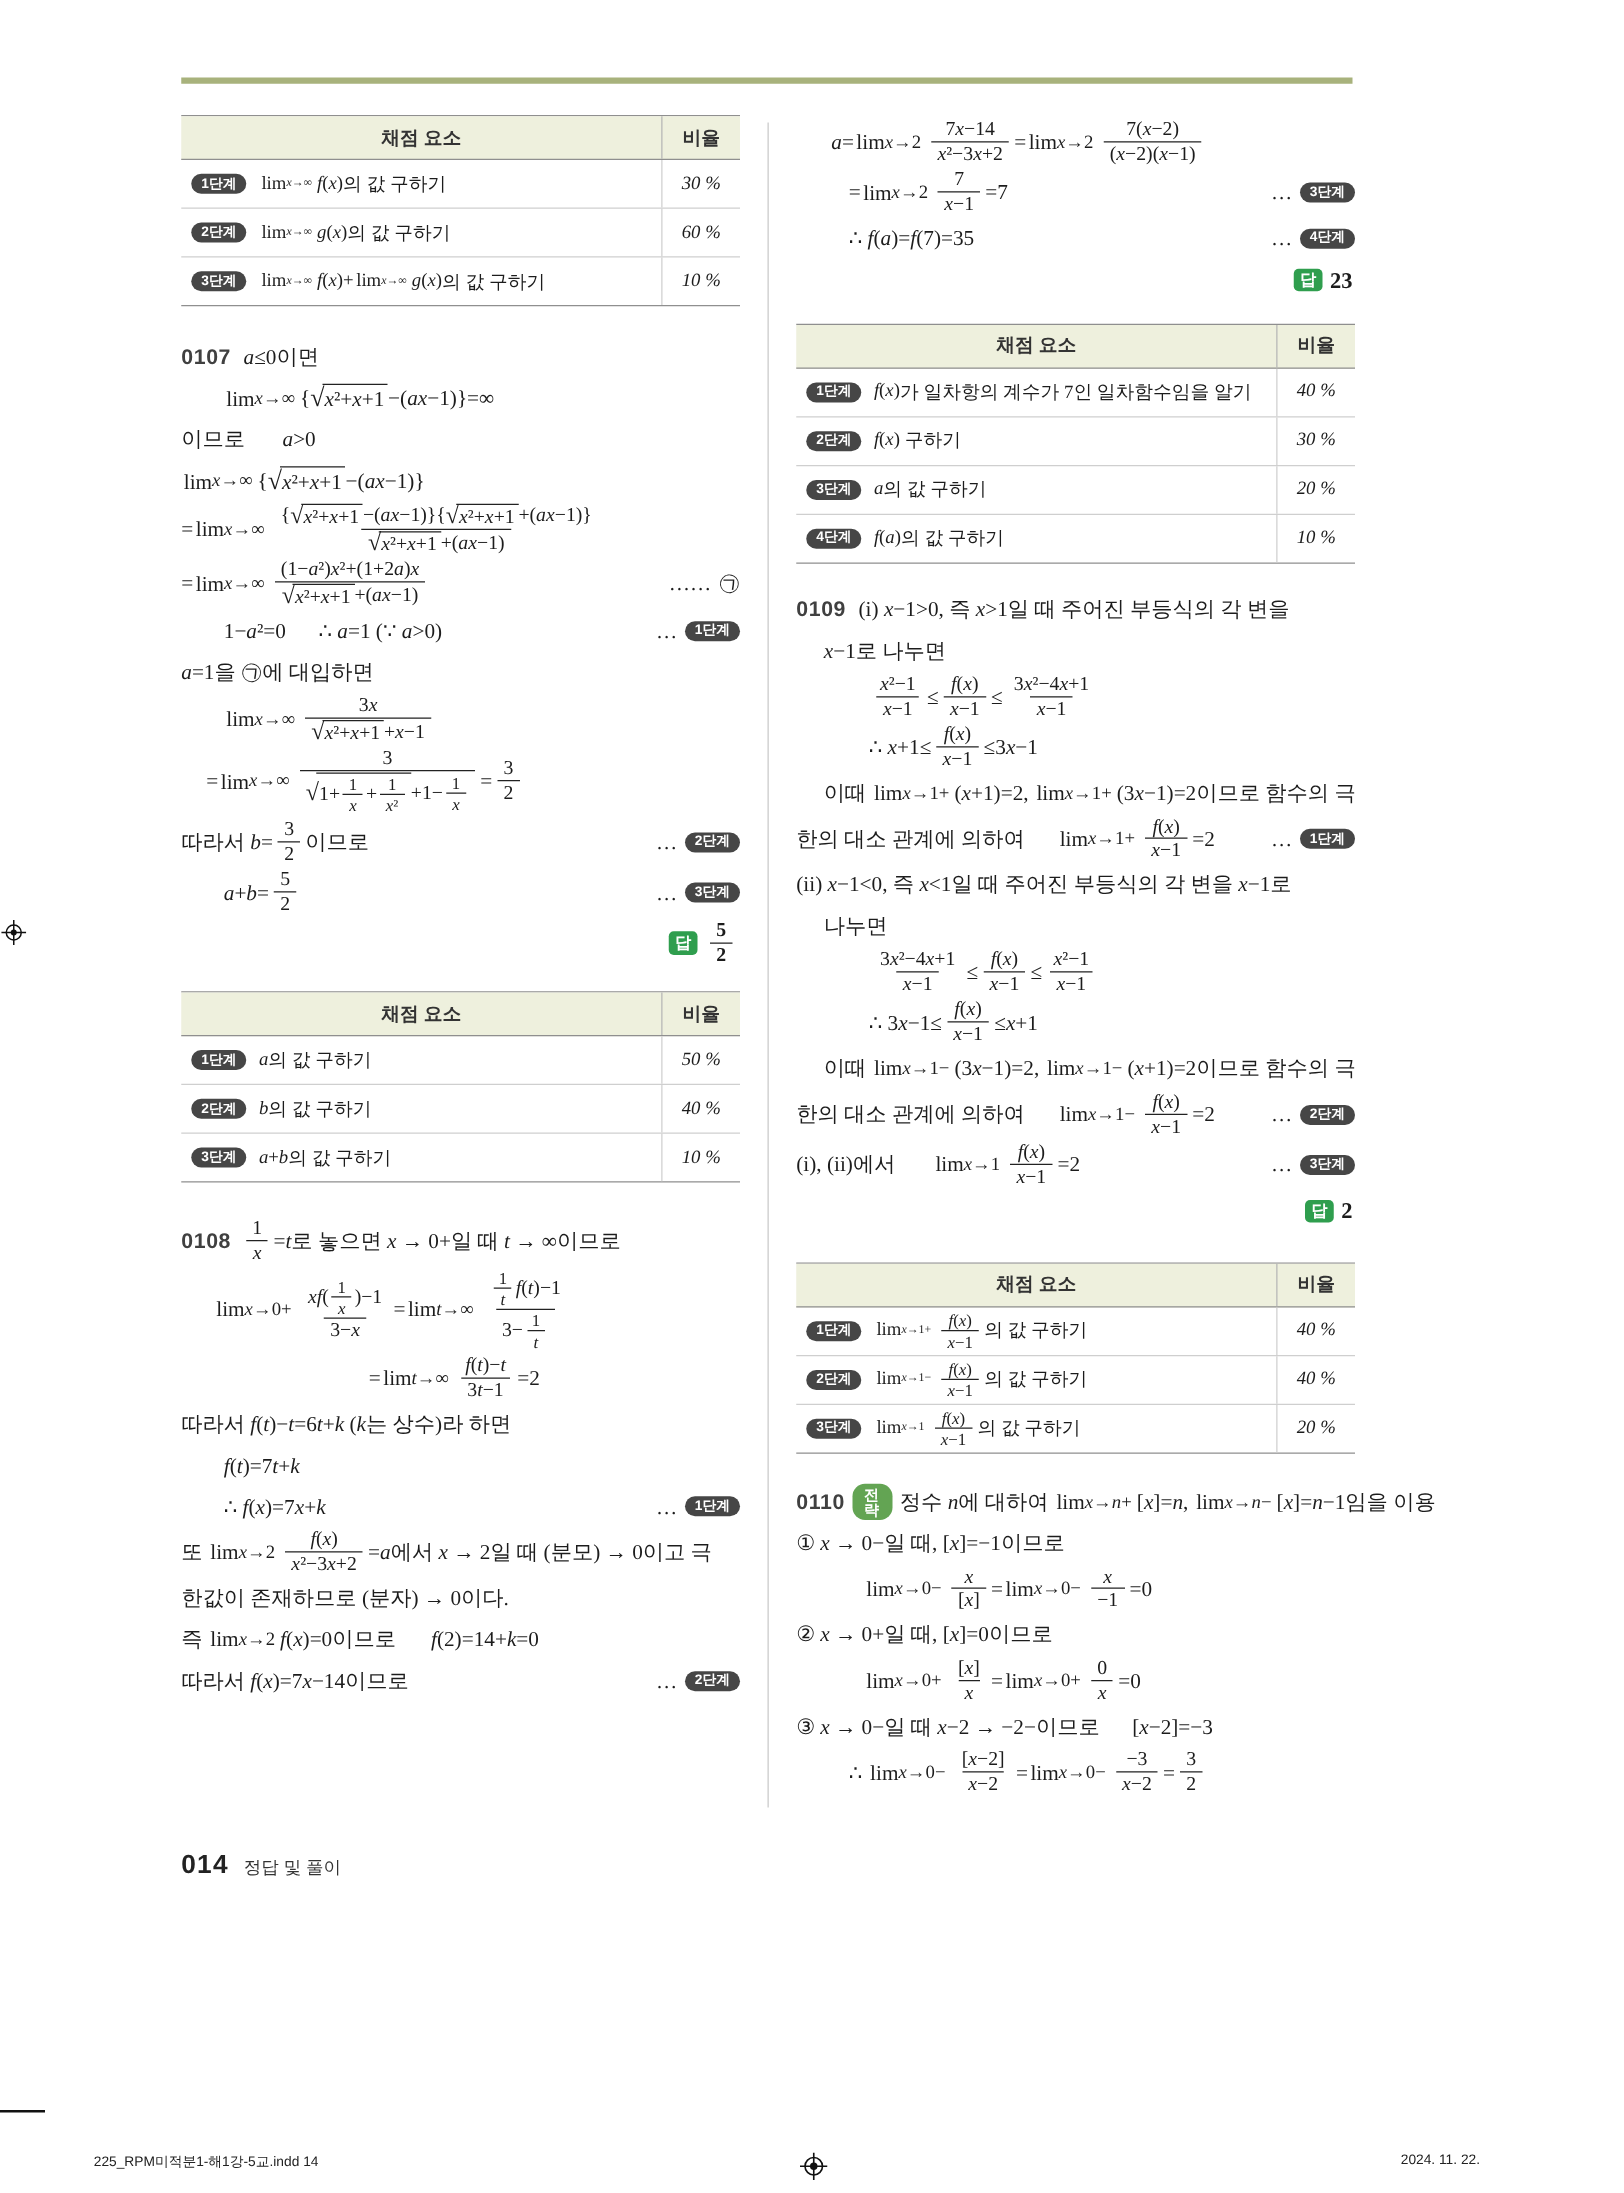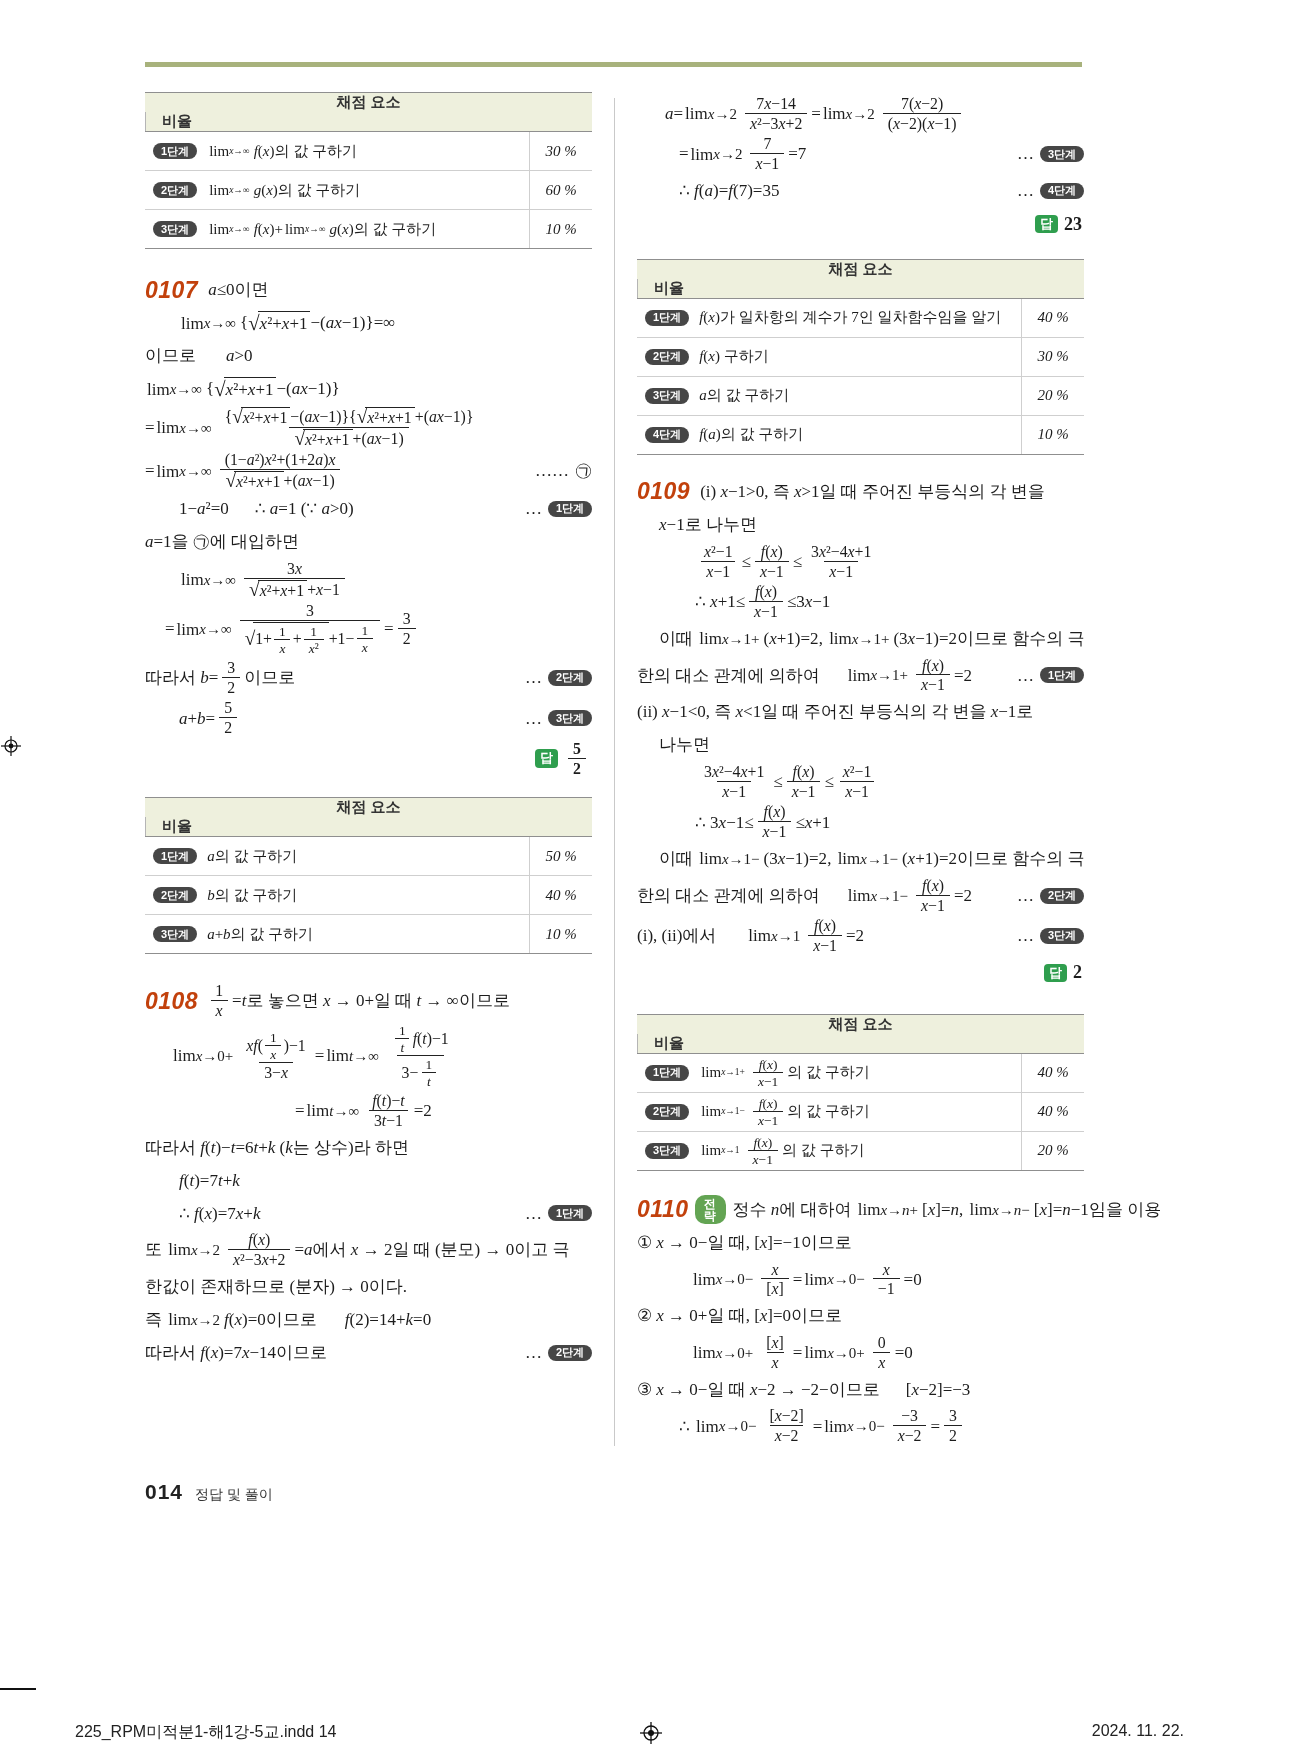--- a/index.html
+++ b/index.html
@@ -5,41 +5,41 @@
   html,body{margin:0;padding:0;background:#ffffff;}
   body{width:1299px;height:1754px;position:relative;overflow:hidden;
        font-family:"Liberation Serif",serif;color:#1c1c1c;}
   .top-rule{position:absolute;left:145px;top:62px;width:937px;height:5px;background:#a8b27c;}
   .columns{position:absolute;left:145px;top:92px;width:940px;display:flex;}
   .col{width:447px;}
   .col-right{width:447px;}
   .divider{width:1px;background:#c9c9c9;margin:6px 22px 0 22px;height:1348px;}
   
   .stable{border-top:1.5px solid #8f8f8f;border-bottom:1.5px solid #8f8f8f;font-family:"Liberation Sans",sans-serif;}
-  .throw{display:flex;align-items:stretch;background:#eef0dd;border-bottom:1px solid #8f8f8f;min-height:34px;flex-direction:column;}
+  .throw{display:flex;align-items:stretch;background:#eef0dd;border-bottom:1px solid #8f8f8f;min-height:34px;}
   .thc{flex:1;display:flex;align-items:center;justify-content:center;font-size:15px;font-weight:600;color:#333;}
   .thr{width:62px;display:flex;align-items:center;justify-content:center;font-size:15px;font-weight:600;color:#333;border-left:1px solid #b5b5b5;}
   .trow{display:flex;align-items:stretch;min-height:38px;}
   .trow + .trow{border-top:1px solid #cfcfcf;}
   .trow .stepb{align-self:center;margin:0 10px 0 8px;}
   .tcon{flex:1;display:flex;align-items:center;font-size:15px;font-family:"Liberation Serif",serif;}
   .tcon .lim .lw{font-size:15px;}
   .tcon .lim .ls{font-size:9.5px;}
   .tcon .frac{font-size:13.5px;}
   .trat{width:62px;display:flex;align-items:center;justify-content:center;border-left:1px solid #cfcfcf;font-size:15px;font-style:italic;font-family:"Liberation Serif",serif;}
   
   .problem{margin-top:0;}
   .fline{display:flex;align-items:center;min-height:30px;margin-top:3px;font-size:17px;line-height:1.25;}
   .fline.aright{justify-content:flex-end;padding-right:2px;}
   .lgroup,.rgroup{display:inline-flex;align-items:center;flex-wrap:nowrap;}
   .rgroup{margin-left:auto;padding-left:8px;}
   .tx{white-space:pre;}
   .mx{white-space:pre;font-family:"Liberation Serif",serif;}
   .mx i{font-family:"Liberation Serif",serif;}
-  .pnum{color:#c2410c;font-weight:bold;font-size:23px;font-family:"Liberation Sans",sans-serif;letter-spacing:0.5px;margin-right:4px;font-style:italic;}
+  .pnum{color:#404040;font-weight:bold;font-size:17px;font-family:"Liberation Sans",sans-serif;letter-spacing:0.5px;margin-right:4px;}
   .lim{display:inline-flex;flex-direction:row;align-items:center;line-height:1;margin:0 4px 0 2px;}
   .lim .lw{font-size:inherit;}
   .lim .ls{font-size:15px;margin-top:1px;}
   .frac{display:inline-flex;flex-direction:column;align-items:center;margin:0 4px;line-height:1.12;font-size:0.93em;vertical-align:middle;}
   .frac .fn{padding:0 5px;display:inline-flex;align-items:center;}
   .frac .fd{border-top:1.2px solid #222;padding:1px 5px 0 5px;display:inline-flex;align-items:center;}
   .frac .frac{font-size:0.85em;margin:0 2px;}
   .bfrac{font-weight:bold;}
   .sqrt{display:inline-flex;align-items:center;}
   .sqrt .rad{font-size:1.22em;line-height:0.9;margin-right:-2px;}
@@ -49,21 +49,21 @@
   .ansb{background:#2f9e4e;color:#fff;font-family:"Liberation Sans",sans-serif;font-size:13px;font-weight:bold;border-radius:4px;padding:2px 5px;line-height:1.1;margin-right:6px;}
   .stratb{background:#63a453;color:#fff;font-family:"Liberation Sans",sans-serif;font-size:12px;font-weight:bold;border-radius:10px;padding:2.5px 9px;line-height:1;margin-right:6px;}
   .circ{white-space:pre;}
   .bnum{font-weight:bold;font-size:18px;}
   .mt26{margin-top:26px !important;}
   .mt20{margin-top:20px !important;}
   
   .page-footer{position:absolute;left:145px;top:1480px;display:flex;align-items:baseline;font-family:"Liberation Sans",sans-serif;}
   .pagenum{font-size:21px;font-weight:bold;color:#222;letter-spacing:1px;}
   .pagelabel{font-size:14px;color:#333;margin-left:12px;}
-  .print-footer{position:absolute;left:75px;right:115px;top:1722px;display:flex;justify-content:space-between;font-family:"Liberation Sans",sans-serif;font-size:16px;color:#222;}
+  .print-footer{position:absolute;left:75px;right:115px;top:1722px;display:flex;justify-content:space-between;font-family:"Liberation Sans",sans-serif;font-size:11px;color:#222;}
   .regmark{position:absolute;}
   .trim-line{position:absolute;left:0;top:1688px;width:36px;height:2px;background:#111;}
 </style>
 </head>
 <body>
 
 <div class="top-rule"></div>
 
 <div class="columns">
   <div class="col">

